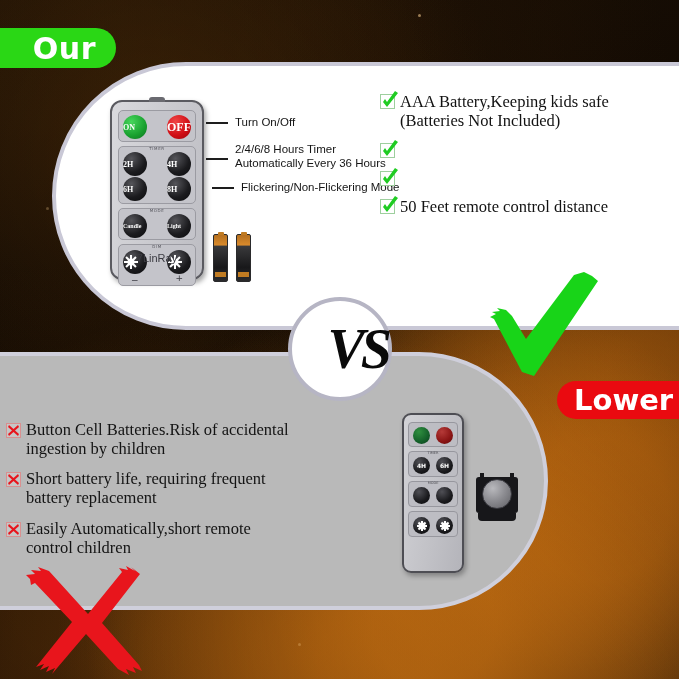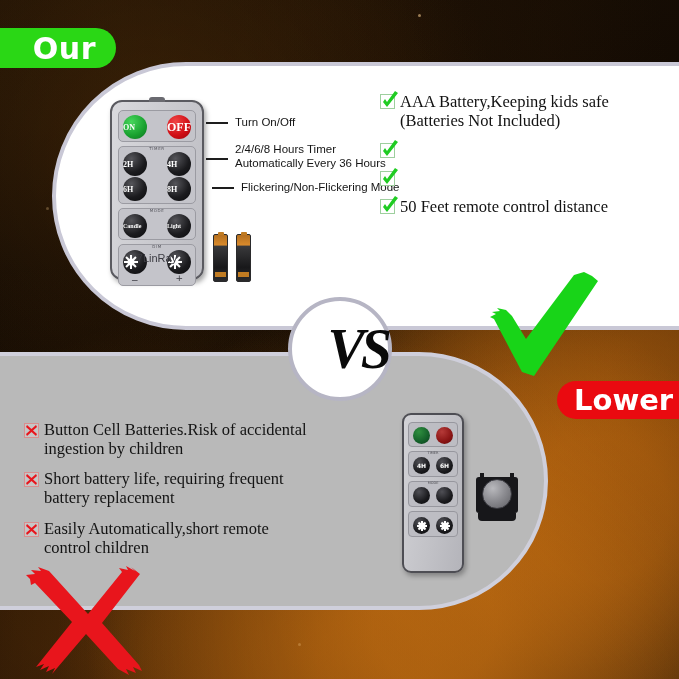--- a/index.html
+++ b/index.html
@@ -325,21 +325,21 @@
     margin-top: 2px;
     border: 1px solid #9ecf9e;
     position: relative;
     box-sizing: border-box;
     background: #fff;
   }
   .mark-check svg { position: absolute; left: -2px; top: -5px; }
 
   .list-other {
     position: absolute;
-    left: 24px;
+    left: 6px;
     top: 420px;
     width: 340px;
   }
   .list-other .txt { color: #131313; }
   .mark-x {
     flex: 0 0 auto;
     width: 15px;
     height: 15px;
     margin-top: 3px;
     border: 1px solid #d98f8f;

